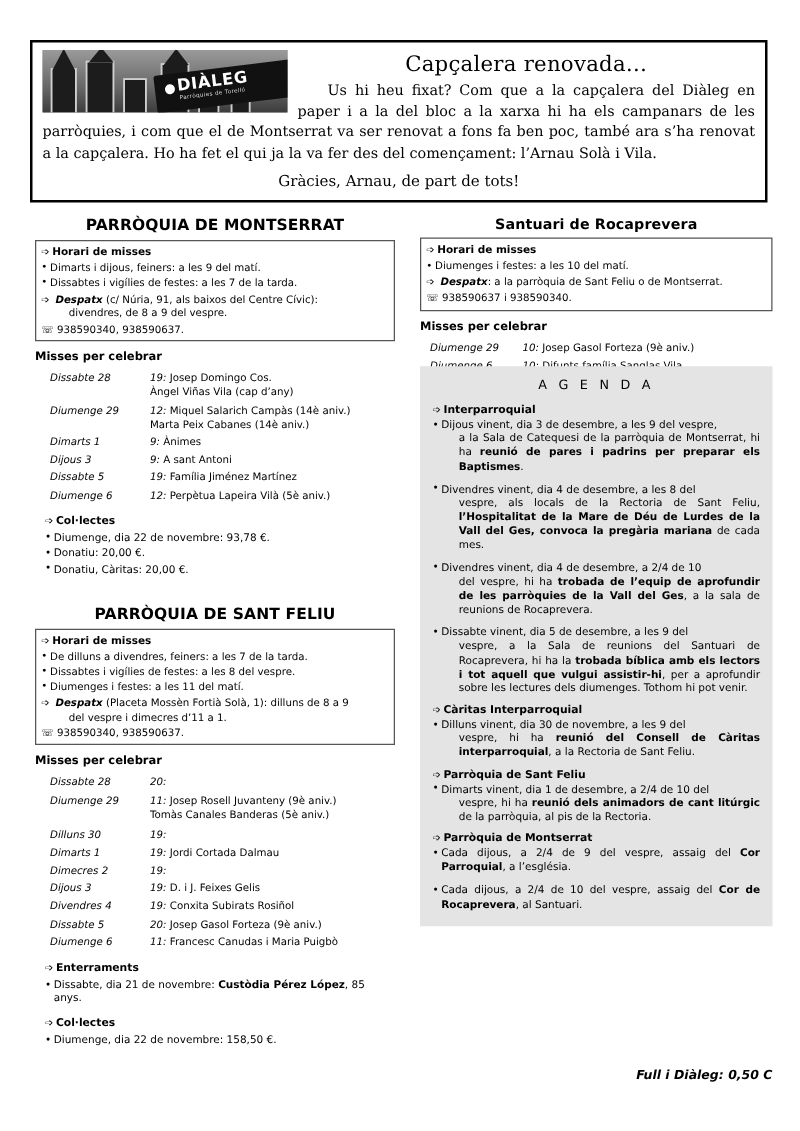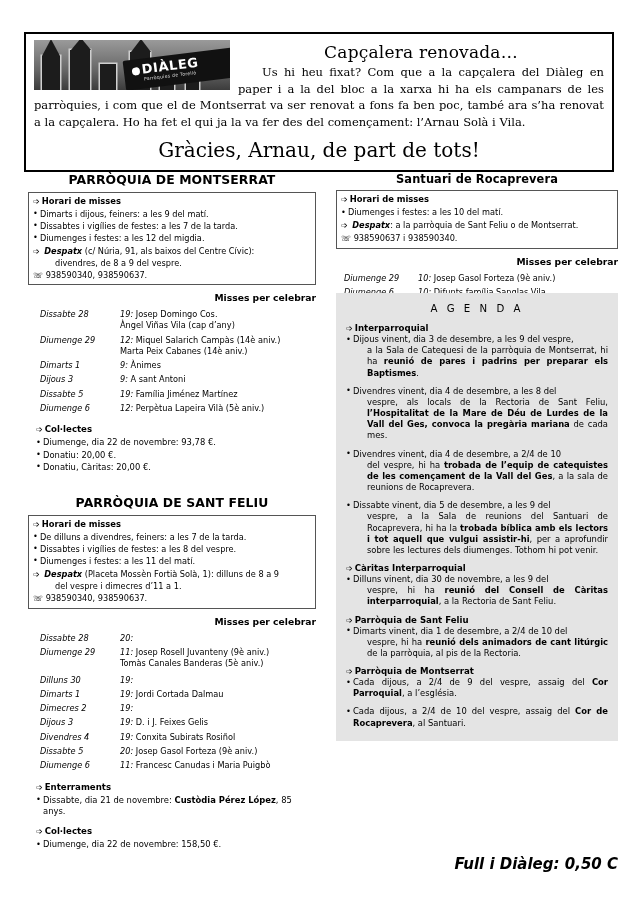--- a/index.html
+++ b/index.html
@@ -99,21 +99,21 @@
     font-size: 11.5px;
     line-height: 1.45;
     text-align: justify;
     margin: 0;
   }
   .header-body .indent { display:inline-block; width: 24px; }
   .header-thanks {
     clear: both;
     text-align: center;
     font-family: "DejaVu Serif", serif;
-    font-size: 20px;
+    font-size: 12px;
     margin-top: 7px;
     margin-bottom: 2px;
   }
 
   
   .col {
     position: absolute;
     top: 172px;
     font-size: 8.3px;
     line-height: 1.35;
@@ -158,21 +158,21 @@
     text-align: justify;
     font-size: 8.2px;
     padding-left: 10px;
     text-indent: -10px;
   }
   .despatx-line .cont { display:block; text-indent:0; padding-left: 12px; }
   .phone-line { font-size: 8.2px; margin-top: 1px; }
   .phone-ico { font-size: 8px; }
 
   .masses-head {
-    text-align: right;
+    text-align: left;
     font-weight: bold;
     font-size: 9.2px;
     margin: 7px 0 3px 0;
   }
   table.masses {
     border-collapse: collapse;
     width: 100%;
     font-size: 8.2px;
   }
   table.masses td {
@@ -246,21 +246,21 @@
   .ag-item.tight { margin-bottom: 4px; }
 
   .price {
     position: absolute;
     left: 336px;
     top: 855px;
     width: 282px;
     text-align: right;
     font-weight: bold;
     font-style: italic;
-    font-size: 15px;
+    font-size: 10px;
   }
   b, strong { font-weight: bold; }
   i, em { font-style: italic; }
 </style>
 </head>
 <body>
 
 <div class="header-box">
 
   <div class="logo">
@@ -288,21 +288,20 @@
   <div class="header-thanks">Gràcies, Arnau, de part de tots!</div>
 </div>
 
 <div class="col col-left">
 
   <div class="parish-title">PARRÒQUIA DE MONTSERRAT</div>
   <div class="hours-box">
     <div class="sub-head"><span class="arrow">➩</span><span>Horari de misses</span></div>
     <div class="li">Dimarts i dijous, feiners: a les 9 del matí.</div>
     <div class="li">Dissabtes i vigílies de festes: a les 7 de la tarda.</div>
-    <div class="li">Diumenges i festes: a les 12 del migdia.</div>
     <div class="despatx-line"><span class="arrow">➩</span> <b><i>Despatx</i></b> <span>(c/ Núria, 91, als baixos del Centre Cívic):</span><span class="cont">divendres, de 8 a 9 del vespre.</span></div>
     <div class="phone-line"><span class="phone-ico">☏</span> <span>938590340, 938590637.</span></div>
   </div>
 
   <div class="masses-head">Misses per celebrar</div>
   <table class="masses">
     <tbody>
       <tr>
           <td class="day">Dissabte 28</td>
           <td class="det"><i class="hr">19:</i> <span>Josep Domingo Cos.</span><span class="extra">Àngel Viñas Vila (cap d’any)</span></td>
@@ -424,21 +423,21 @@
   </table>
 </div>
 
 <div class="agenda">
   <div class="agenda-title">A G E N D A</div>
 
   <div class="ag-group">
     <div class="ag-head"><span class="arrow">➩</span><span>Interparroquial</span></div>
     <div class="ag-item"><span>Dijous vinent, dia 3 de desembre, a les 9 del vespre,</span><span class="cont"><span>a la Sala de Catequesi de la parròquia de Montserrat, hi ha </span><b>reunió de pares i padrins per preparar els Baptismes</b><span>.</span></span></div>
     <div class="ag-item"><span>Divendres vinent, dia 4 de desembre, a les 8 del</span><span class="cont"><span>vespre, als locals de la Rectoria de Sant Feliu, </span><b>l’Hospitalitat de la Mare de Déu de Lurdes de la Vall del Ges, convoca la pregària mariana</b><span> de cada mes.</span></span></div>
-    <div class="ag-item"><span>Divendres vinent, dia 4 de desembre, a 2/4 de 10</span><span class="cont"><span>del vespre, hi ha </span><b>trobada de l’equip de catequistes de les començament de la Vall del Ges</b><span>, a la sala de reunions de Rocaprevera.</span></span></div>
+    <div class="ag-item"><span>Divendres vinent, dia 4 de desembre, a 2/4 de 10</span><span class="cont"><span>del vespre, hi ha </span><b>trobada de l’equip de aprofundir de les parròquies de la Vall del Ges</b><span>, a la sala de reunions de Rocaprevera.</span></span></div>
     <div class="ag-item"><span>Dissabte vinent, dia 5 de desembre, a les 9 del</span><span class="cont"><span>vespre, a la Sala de reunions del Santuari de Rocaprevera, hi ha la </span><b>trobada bíblica amb els lectors i tot aquell que vulgui assistir-hi</b><span>, per a aprofundir sobre les lectures dels diumenges. Tothom hi pot venir.</span></span></div>
   </div>
 
   <div class="ag-group">
     <div class="ag-head"><span class="arrow">➩</span><span>Càritas Interparroquial</span></div>
     <div class="ag-item"><span>Dilluns vinent, dia 30 de novembre, a les 9 del</span><span class="cont"><span>vespre, hi ha </span><b>reunió del Consell de Càritas interparroquial</b><span>, a la Rectoria de Sant Feliu.</span></span></div>
   </div>
 
   <div class="ag-group">
     <div class="ag-head"><span class="arrow">➩</span><span>Parròquia de Sant Feliu</span></div>

